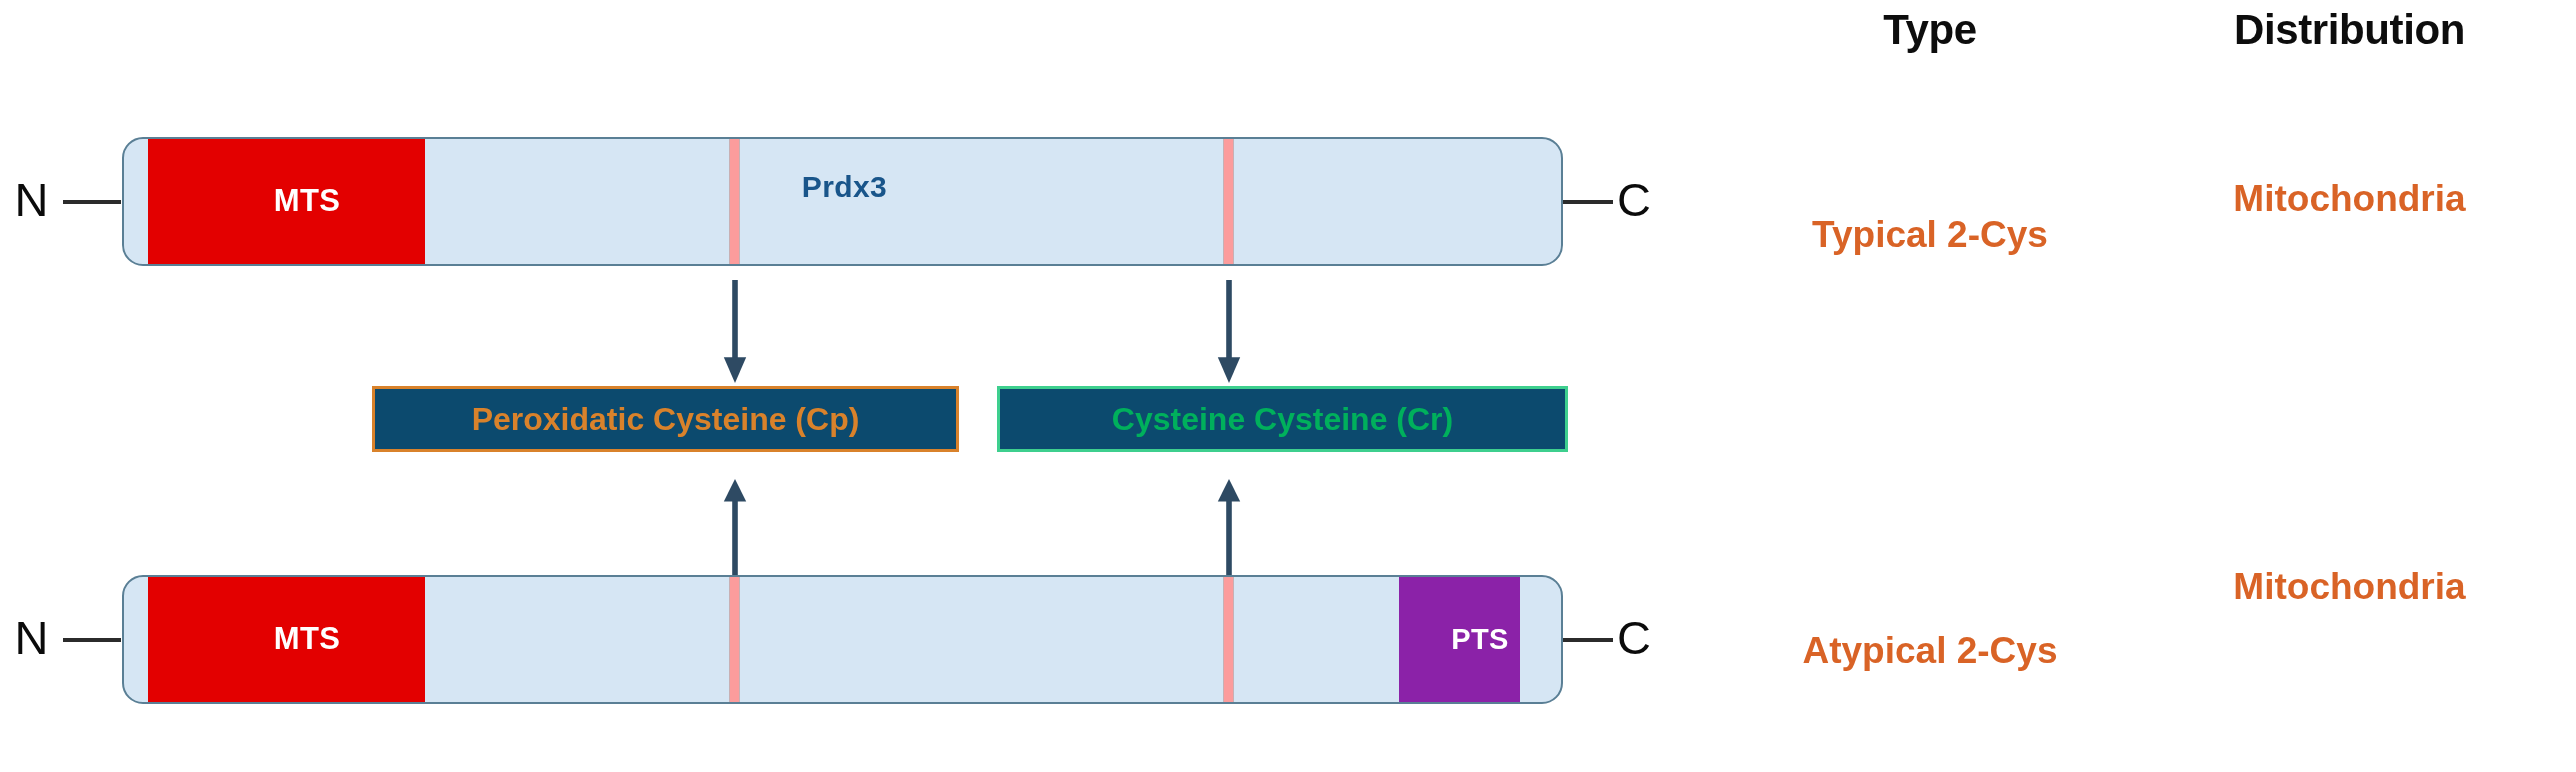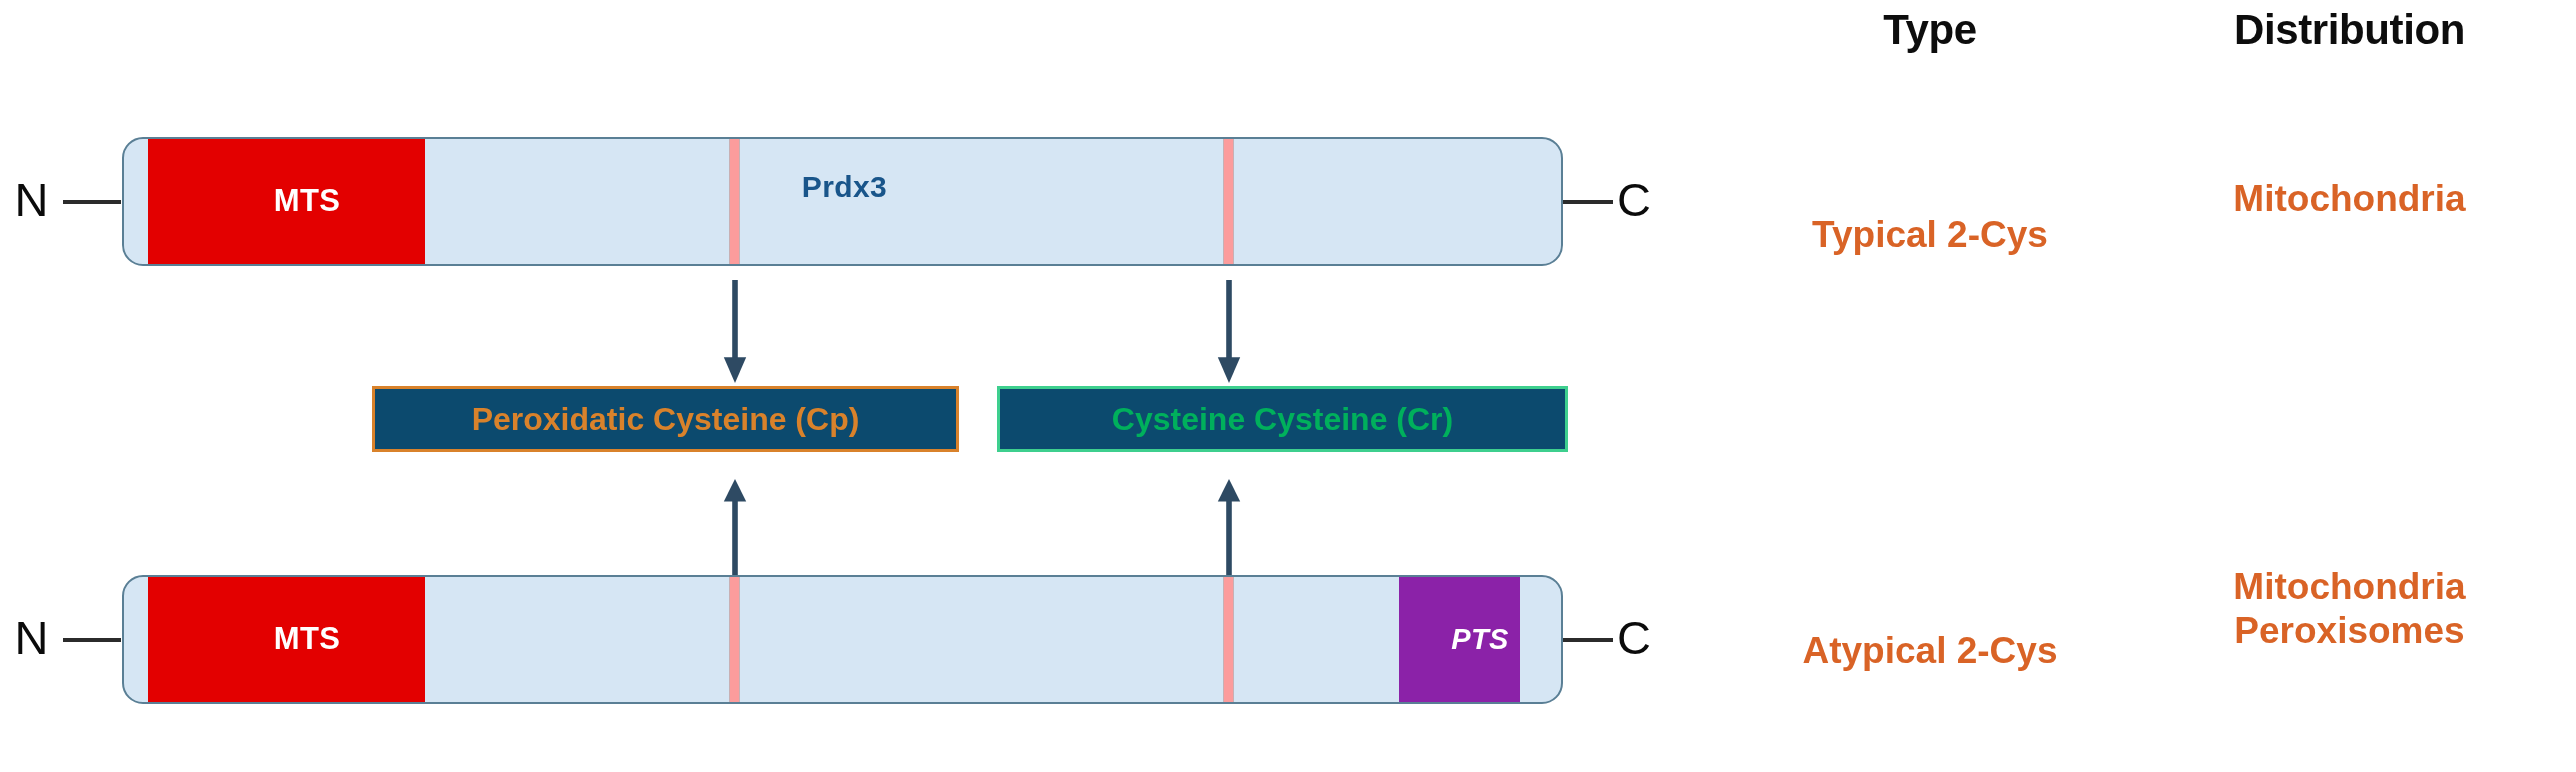--- a/index.html
+++ b/index.html
@@ -71,21 +71,21 @@
     display: flex;
     align-items: center;
     justify-content: center;
     color: #ffffff;
     font-weight: bold;
     font-size: 31px;
     letter-spacing: 0.4px;
     padding-left: 41px;
   }
   .mts { background: #e30000; left: 24px; width: 277px; }
-  .pts { background: #8b22a8; left: 1275px; width: 121px; font-size: 29px; font-style: italic; }
+  .pts { background: #8b22a8; left: 1275px; width: 121px; font-size: 29px; }
 
   
   .cys-stripe {
     position: absolute;
     top: -2.4px;
     height: 129px;
     width: 10.5px;
     background: #fc9c9c;
     border-left: 1.6px solid #c8b0b4;
     border-right: 1.6px solid #c8b0b4;
@@ -211,17 +211,16 @@
       </div>
     </div>
 
     <div class="term-dash dash-c"></div>
     <div class="terminus term-c">C</div>
   </div>
 
   <div class="data-cell" id="type-r2">Atypical 2-Cys</div>
   <div class="data-cell" id="dist-r2">
     <div>Mitochondria</div>
-    <div>Peroxisomes</div>
   </div>
 
 </div>
 
 
 </body></html>

